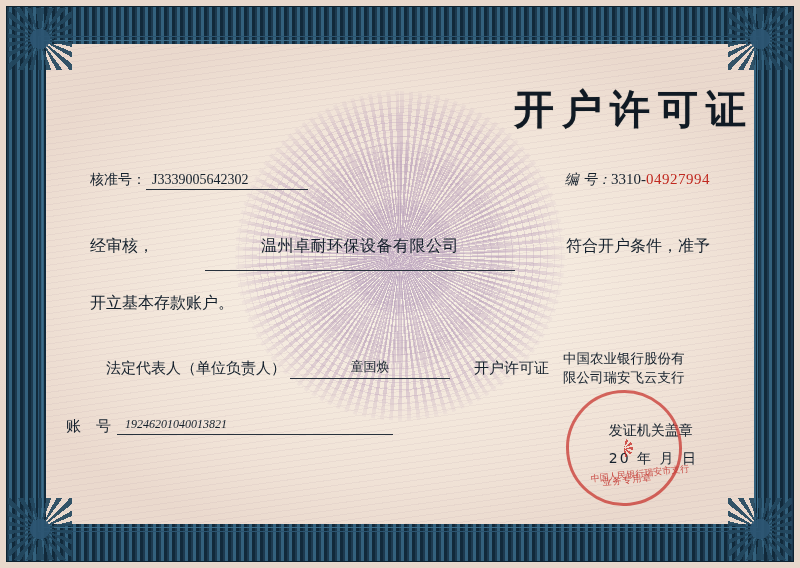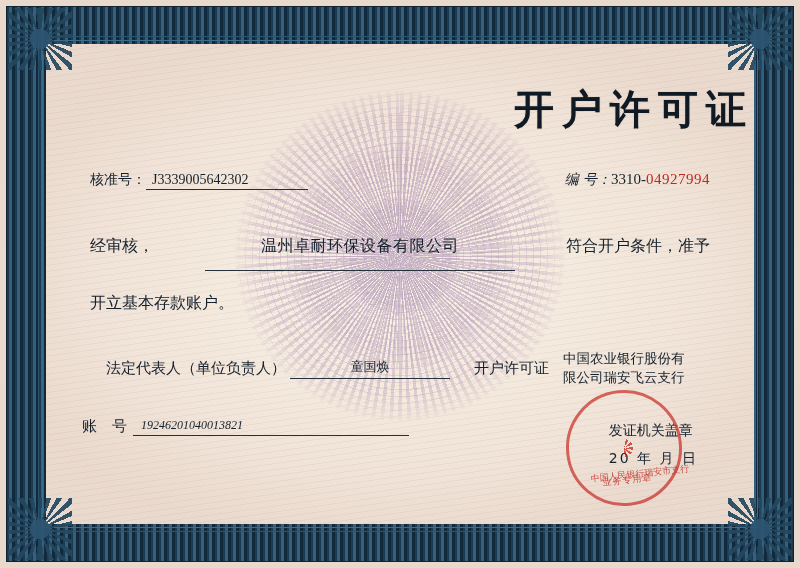--- a/index.html
+++ b/index.html
@@ -199,23 +199,23 @@
   .bank-label { white-space: nowrap; margin-left: 24px; }
   .bank-value {
     margin-left: 14px;
     font-size: 13.5px;
     line-height: 19px;
     max-width: 215px;
   }
 
   .row-account {
     margin-top: 30px;
-    padding: 0 36px;
+    padding: 0 20px;
     display: flex;
-    align-items: flex-end;
+    align-items: flex-start;
     font-size: 15px;
   }
   .account-blank {
     border-bottom: 1px solid #27313c;
     min-width: 260px;
     font-family: "Liberation Serif", serif;
     font-size: 12px;
     padding: 0 8px 2px 8px;
     margin-left: 6px;
     font-style: italic;

